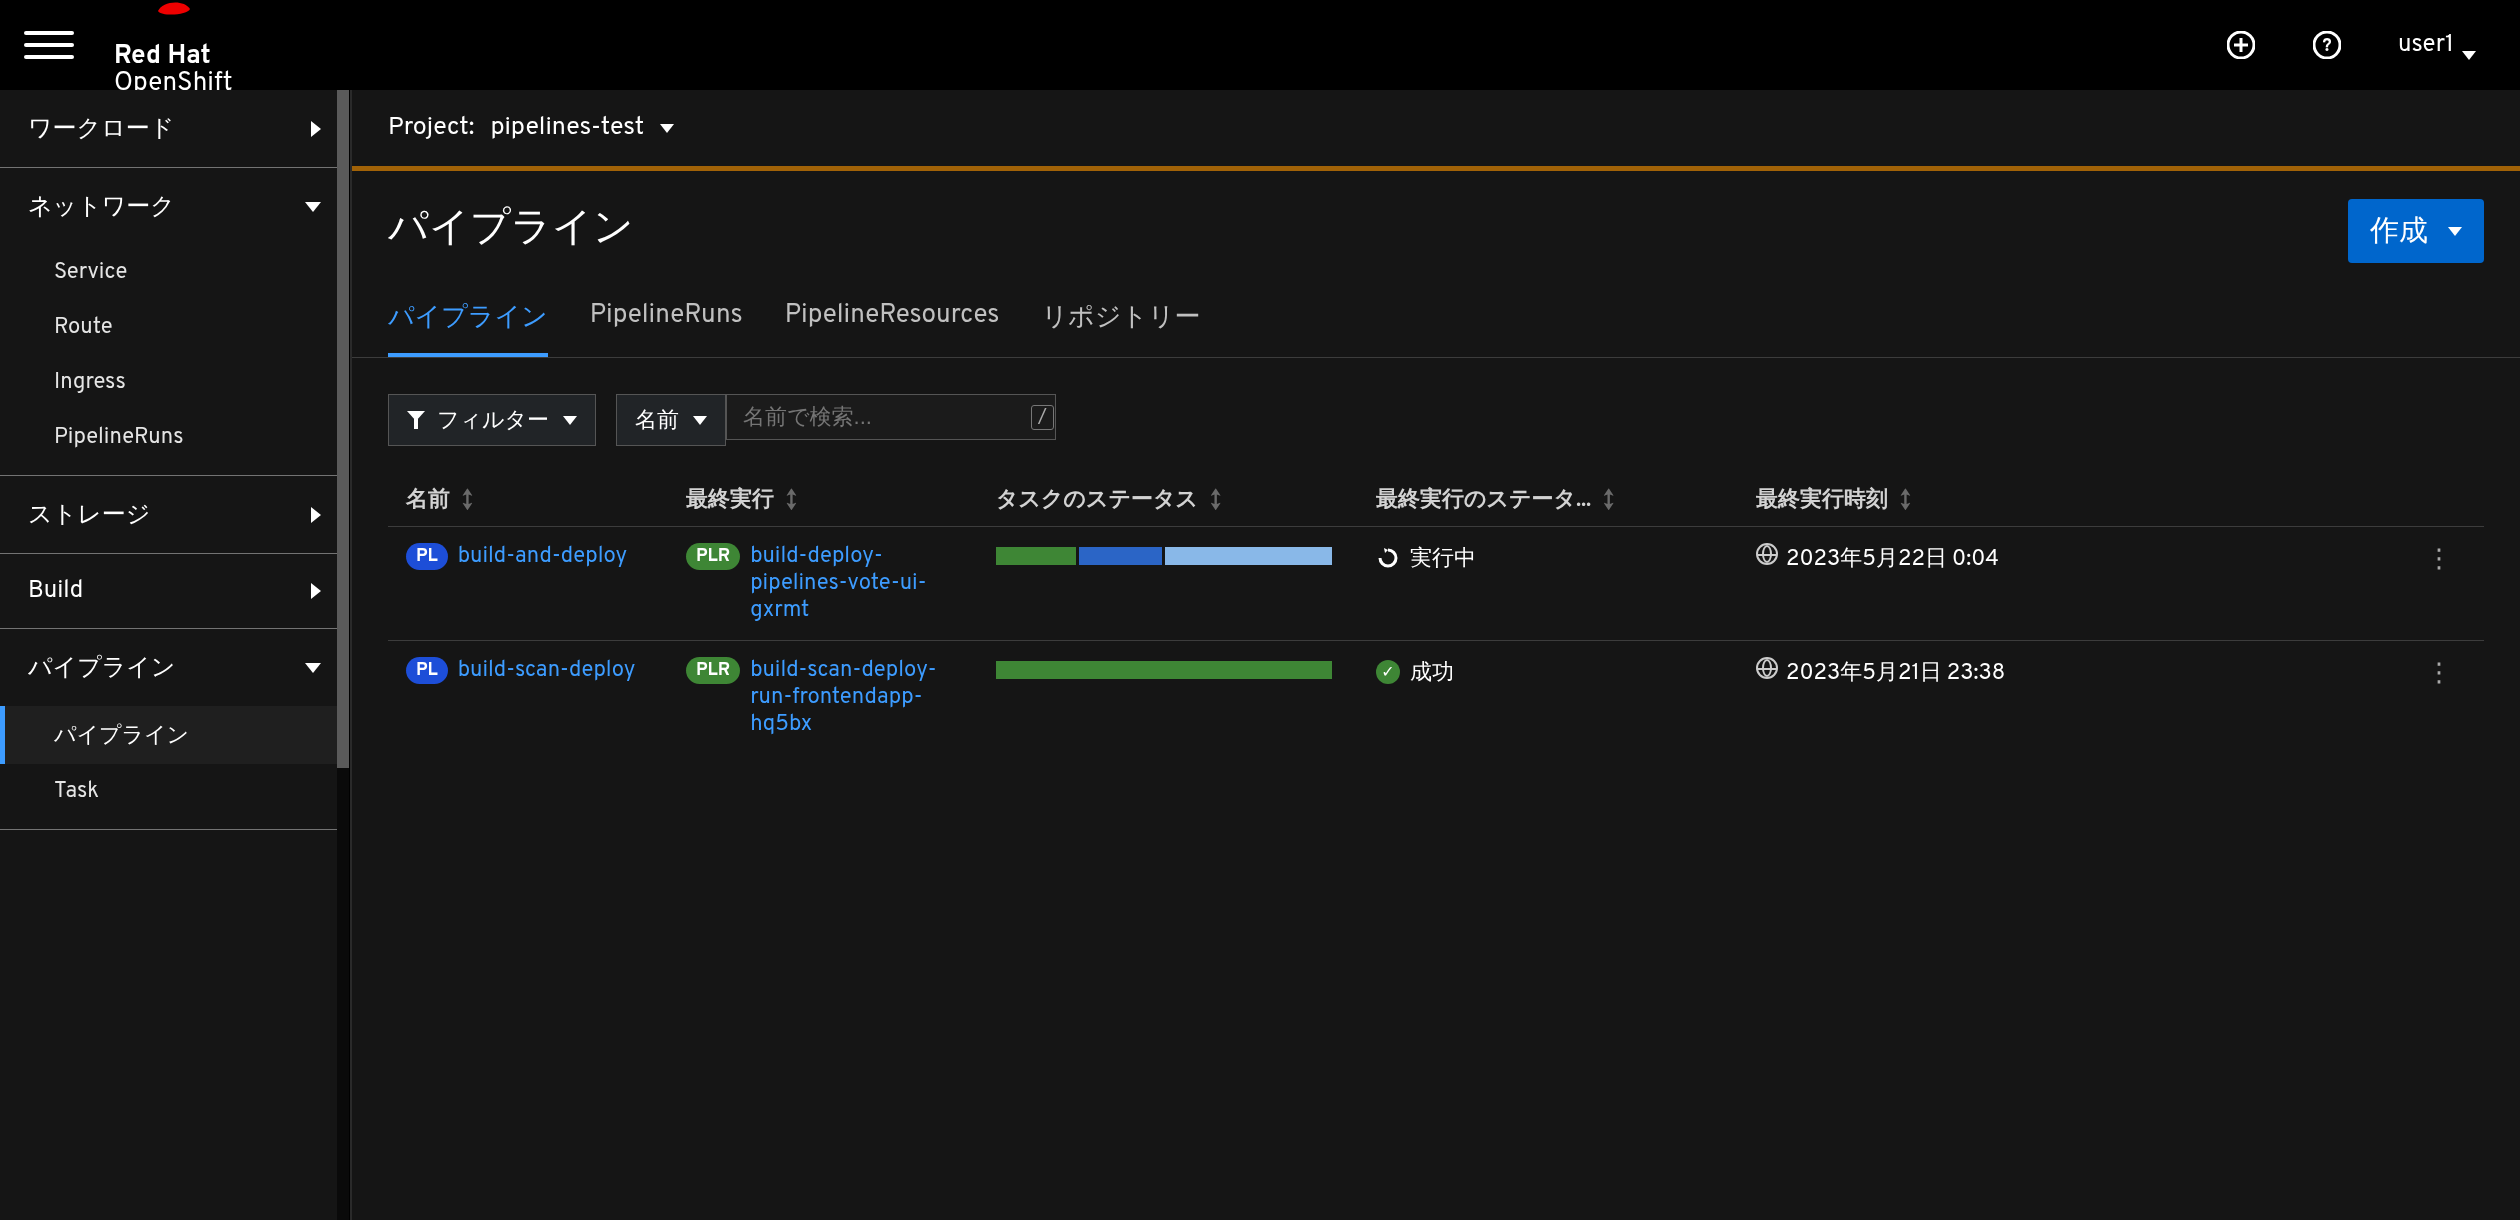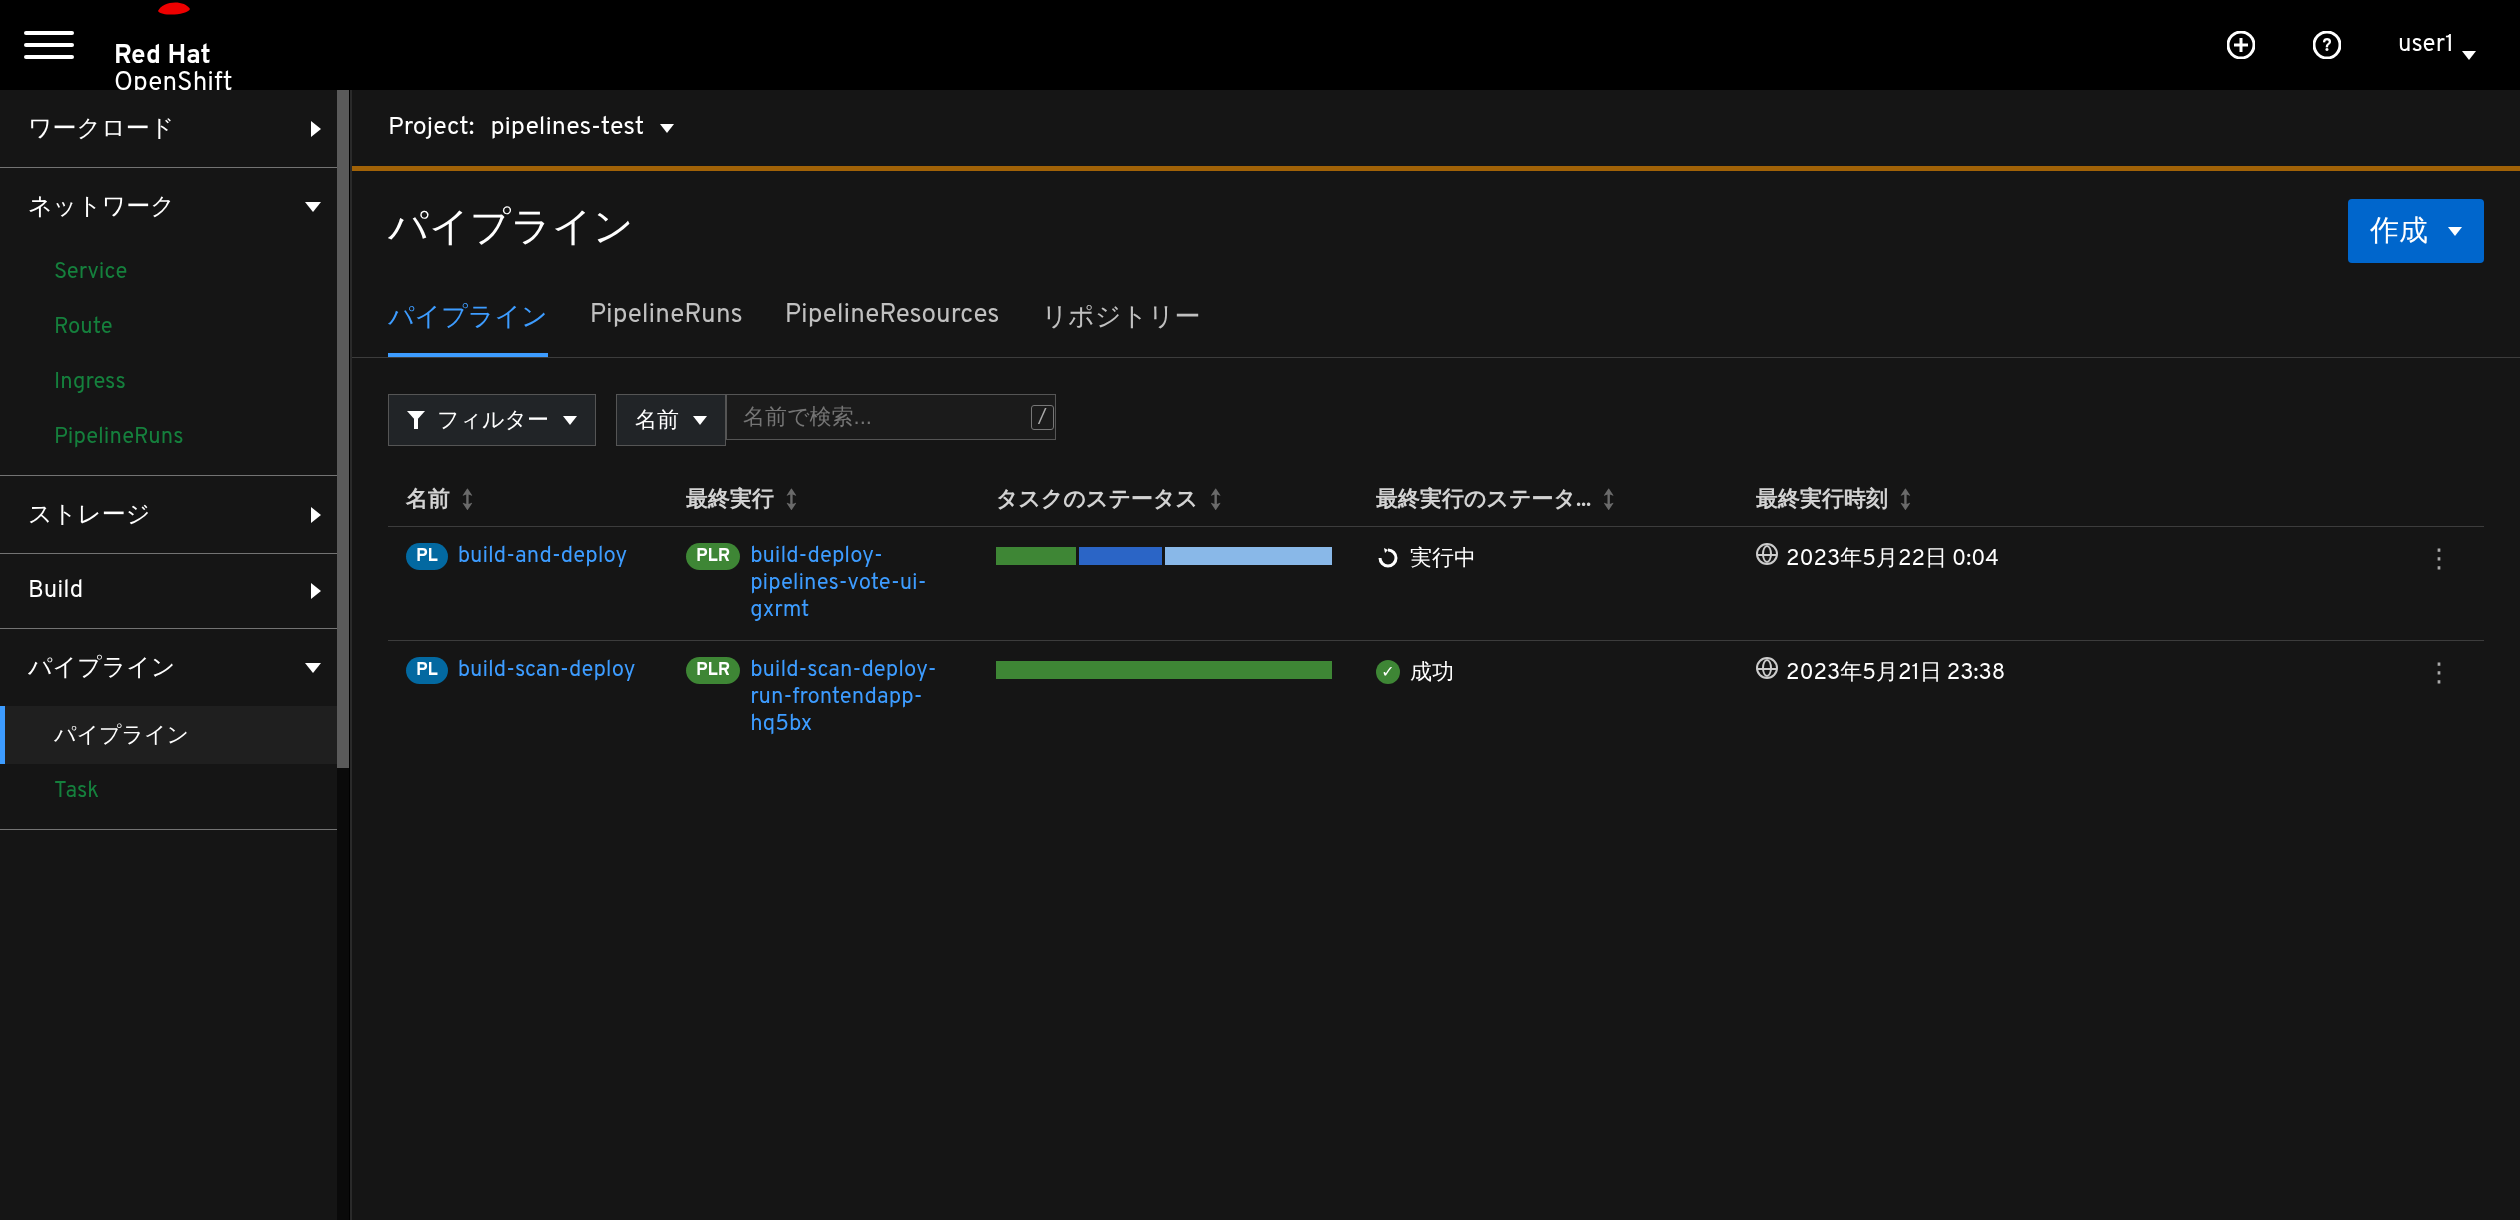--- a/index.html
+++ b/index.html
@@ -60,21 +60,21 @@
     .chevron-right {
       width: 0; height: 0; border-top: 8px solid transparent;
       border-bottom: 8px solid transparent; border-left: 10px solid #fff;
     }
     .chevron-down-ic {
       width: 0; height: 0; border-left: 8px solid transparent;
       border-right: 8px solid transparent; border-top: 10px solid #fff;
     }
     .nav-subitems { padding-bottom: 10px; }
     .nav-subitem {
-      padding: 14px 28px 14px 54px; font-size: 22px; color: #15803d; cursor: pointer;
+      padding: 14px 28px 14px 54px; font-size: 22px; color: #e5e5e5; cursor: pointer;
     }
     .nav-subitem.active {
       border-left: 5px solid #3d9cff; padding-left: 49px; color: #fff; background: #1f1f1f;
     }
     .content {
       flex: 1; background: #151515; overflow-y: auto; border-left: 2px solid #2a2a2a;
     }
     .project-bar {
       padding: 22px 36px; display: flex; align-items: center; gap: 16px;
       font-size: 25px; border-bottom: 5px solid #a16207;
@@ -133,21 +133,21 @@
     .sort-ic { display: inline-block; margin-left: 12px; color: #6a6a6a; }
     .table-row {
       display: flex; padding: 16px 18px; border-top: 1px solid #3c3c3c;
       font-size: 22px; align-items: flex-start;
     }
     .badge {
       display: inline-flex; align-items: center; justify-content: center;
       border-radius: 14px; padding: 2px 10px; font-size: 18px; font-weight: 700;
       color: #fff; margin-right: 10px;
     }
-    .badge-pl { background: #0369a1; }
+    .badge-pl { background: #1d4ed8; }
     .badge-plr { background: #3e8635; }
     .link { color: #3d9cff; cursor: pointer; }
     .cell-flex { display: flex; align-items: flex-start; }
     .status-bar { display: flex; height: 18px; width: 336px; gap: 3px; margin-top: 4px; }
     .seg { height: 100%; }
     .seg-green { background: #3e8635; }
     .seg-blue { background: #2b65c6; }
     .seg-lblue { background: #89b8e8; }
     .status-cell { display: flex; align-items: center; gap: 10px; }
     .check-icon {

